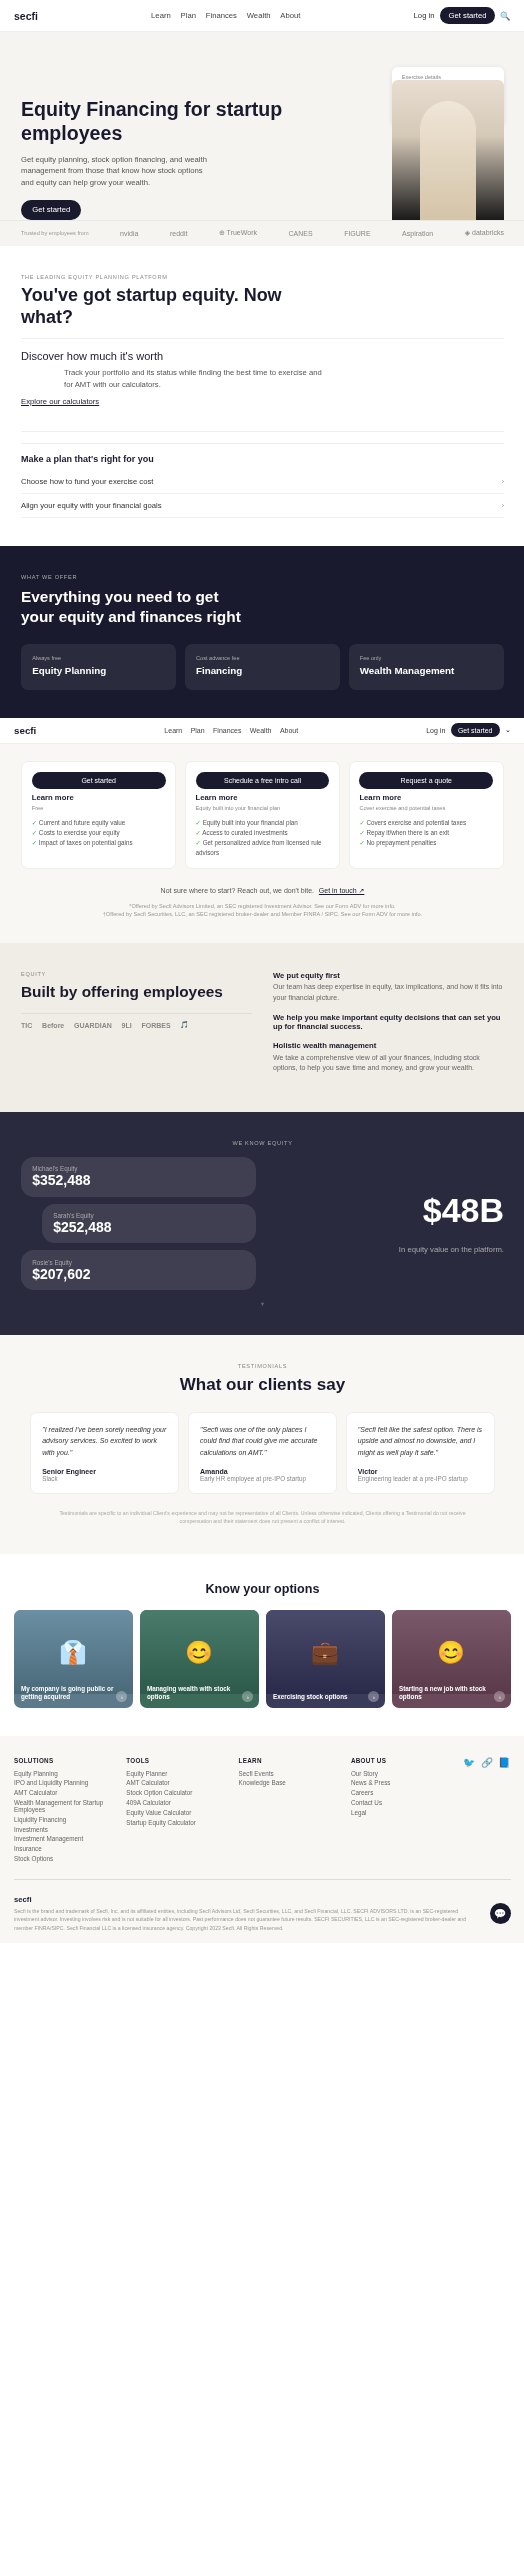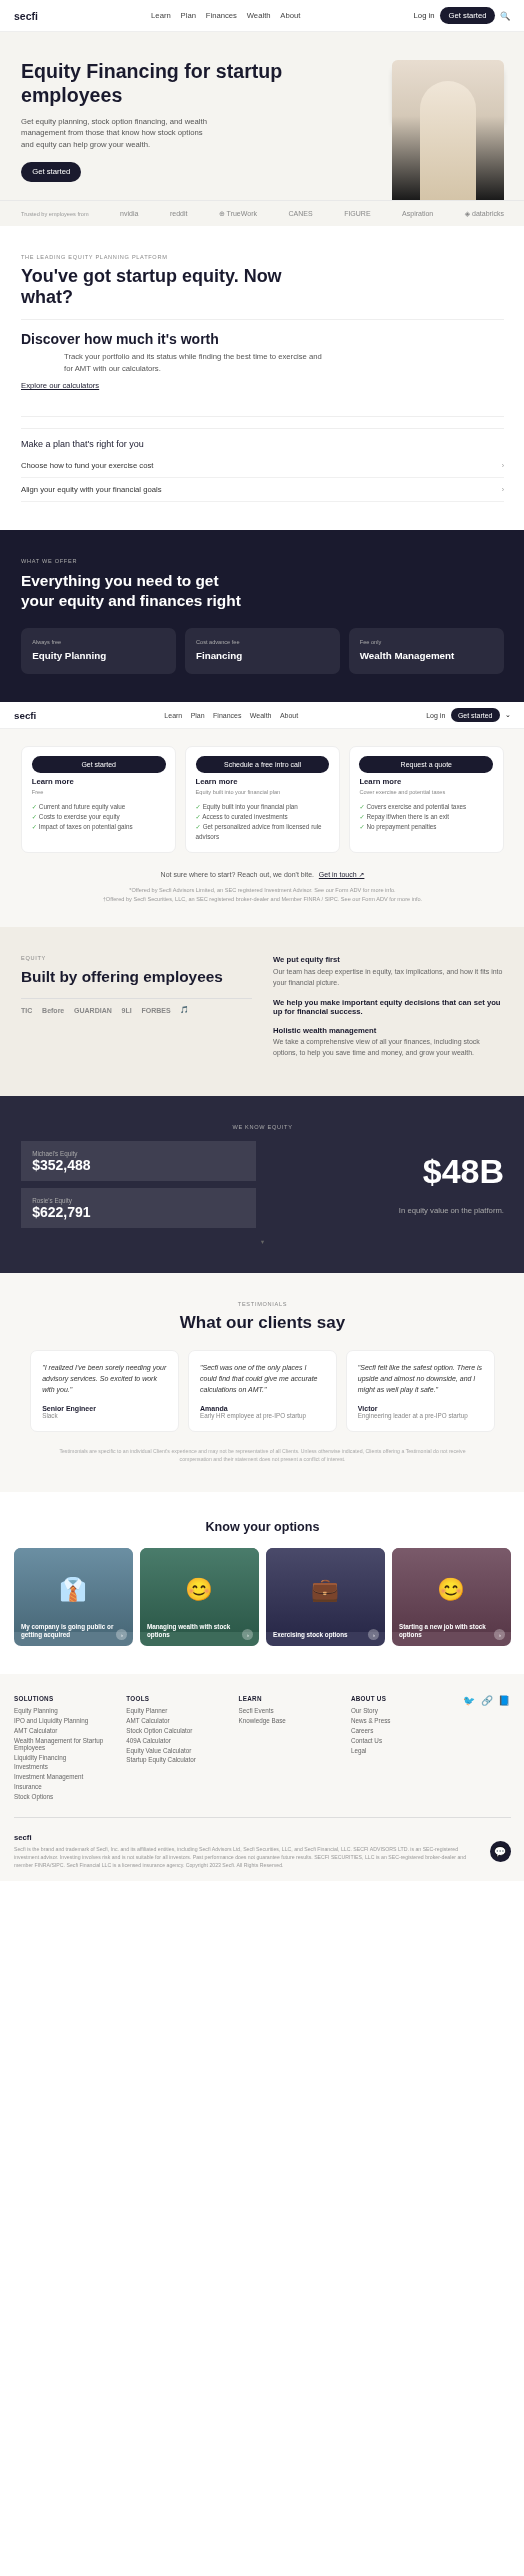--- a/index.html
+++ b/index.html
@@ -5,21 +5,21 @@
     * { margin: 0; padding: 0; box-sizing: border-box; }
     body { font-family: -apple-system, BlinkMacSystemFont, 'Segoe UI', sans-serif; background: #fff; width: 525px; overflow-x: hidden; }
 
     
     nav { display: flex; align-items: center; justify-content: space-between; padding: 7px 14px; border-bottom: 0.7px solid #eee; position: sticky; top: 0; background: #fff; z-index: 100; }
     .btn-login { font-size: 7.7px; color: #333; background: none; border: none; cursor: pointer; }
     .btn-started { font-size: 7.7px; color: #fff; background: #1a1a2e; border: none; border-radius: 14px; padding: 4.2px 8.4px; cursor: pointer; }
 
     
     .hero { background: #f5f4f0; padding: 28px 21px 0 21px; display: flex; min-height: 168px; position: relative; overflow: hidden; }
-    .hero-left { flex: 1; padding-right: 14px; }
+    .hero-left { flex: 1; padding-right: 14px; margin-top: 38px; }
     .hero-title { font-size: 19.6px; font-weight: 700; color: #1a1a2e; line-height: 1.2; margin-bottom: 8.4px; }
     .hero-subtitle { font-size: 7.7px; color: #555; line-height: 1.5; margin-bottom: 11.2px; max-width: 196px; }
     .btn-hero { background: #1a1a2e; color: #fff; border: none; border-radius: 14px; padding: 5.6px 11.2px; font-size: 7.7px; cursor: pointer; }
     .hero-right { position: relative; width: 154px; }
     .hero-card { background: #fff; border-radius: 5.6px; padding: 7px 9.8px; font-size: 6.3px; color: #333; position: absolute; top: 7px; right: 0; width: 112px; box-shadow: 0 1.4px 5.6px rgba(0,0,0,0.1); }
     .hero-card .card-title { font-size: 5.6px; color: #888; margin-bottom: 2.8px; }
     .hero-card .card-amount { font-size: 11.2px; font-weight: 700; color: #1a1a2e; }
     .hero-card .card-bar { height: 2.8px; background: #e0e0e0; border-radius: 1.4px; margin: 4.2px 0; }
     .hero-card .card-bar-fill { height: 2.8px; background: #4CAF50; border-radius: 1.4px; width: 60%; }
     .hero-card .card-sub { font-size: 5.6px; color: #888; }
@@ -77,21 +77,21 @@
     .press-bar { display: flex; align-items: center; gap: 9.8px; flex-wrap: wrap; padding-top: 7px; border-top: 0.7px solid #ddd; }
     .press-item { font-size: 7px; color: #888; font-weight: 600; }
 
     
     .section-equity { background: #2a2a3e; padding: 28px 21px; }
     .equity-tag { font-size: 5.6px; color: #aaa; text-transform: uppercase; letter-spacing: 0.7px; margin-bottom: 11.2px; text-align: center; }
     .equity-inner { display: flex; gap: 14px; align-items: center; }
     .equity-left { flex: 1; }
     .equity-right { flex: 1; text-align: right; }
     .equity-cards { display: flex; flex-direction: column; gap: 7px; }
-    .equity-card { background: rgba(255,255,255,0.1); border-radius: 0; padding: 8.4px 11.2px; }
+    .equity-card { background: rgba(255,255,255,0.1); border-radius: 13px; padding: 8.4px 11.2px; }
     .equity-card-name { font-size: 6.3px; color: #aaa; }
     .equity-card-amount { font-size: 14px; font-weight: 700; color: #fff; }
     .equity-big { font-size: 34px; font-weight: 800; color: #fff; line-height: 1; }
     .equity-big-sub { font-size: 7.7px; color: #aaa; margin-top: 18px; }
     .equity-dot { text-align: center; margin-top: 11.2px; font-size: 5.6px; color: #666; }
 
     
     .section-testimonials { background: #f8f7f4; padding: 28px 30px; }
     .test-tag { font-size: 5.6px; color: #888; text-transform: uppercase; letter-spacing: 0.7px; margin-bottom: 5.6px; text-align: center; }
     .test-title { font-size: 17px; font-weight: 700; color: #1a1a2e; text-align: center; margin-bottom: 17px; }
@@ -175,27 +175,27 @@
     <span class="logo-item">Aspiration</span>
     <span class="logo-item">◈ databricks</span>
   </div>
 </div>
 
 <section class="section-startup">
   <div class="section-tag">THE LEADING EQUITY PLANNING PLATFORM</div>
   <h2 class="section-title-large">You've got startup equity. Now what?</h2>
 
   <div style="padding: 11.2px 0; border-top: 0.7px solid #eee; border-bottom: 0.7px solid #eee; margin-bottom: 11.2px;">
-    <div style="font-size:14px;font-weight:700;color:#1a1a2e;margin-bottom:4.2px;display:flex;justify-content:space-between;align-items:center;">Discover how much it's worth</div>
+    <div style="font-size:11px;font-weight:400;color:#1a1a2e;margin-bottom:4.2px;display:flex;justify-content:space-between;align-items:center;">Discover how much it's worth</div>
     <p class="section-desc" style="margin-bottom:5.6px;margin-left:43px;">Track your portfolio and its status while finding the best time to exercise and for AMT with our calculators.</p>
     <a class="link-explore">Explore our calculators</a>
   </div>
 
   <div class="plan-options">
-    <div style="font-size:9px;font-weight:400;color:#1a1a2e;margin-bottom:5.6px;display:flex;justify-content:space-between;align-items:center;">Make a plan that's right for you</div>
+    <div style="font-size:9px;font-weight:700;color:#1a1a2e;margin-bottom:5.6px;display:flex;justify-content:space-between;align-items:center;">Make a plan that's right for you</div>
     <div class="plan-option">
       <span>Choose how to fund your exercise cost</span>
       <span class="chevron">›</span>
     </div>
     <div class="plan-option">
       <span>Align your equity with your financial goals</span>
       <span class="chevron">›</span>
     </div>
   </div>
 </section>
@@ -308,23 +308,27 @@
 
 <section class="section-equity">
   <div class="equity-tag">WE KNOW EQUITY</div>
   <div class="equity-inner">
     <div class="equity-left">
       <div class="equity-cards">
         <div class="equity-card">
           <div class="equity-card-name">Michael's Equity</div>
           <div class="equity-card-amount">$352,488</div>
         </div>
+        <div class="equity-card" style="margin-left:21px;">
+          <div class="equity-card-name">Sarah's Equity</div>
+          <div class="equity-card-amount">$252,488</div>
+        </div>
         <div class="equity-card">
           <div class="equity-card-name">Rosie's Equity</div>
-          <div class="equity-card-amount">$622,791</div>
+          <div class="equity-card-amount">$207,602</div>
         </div>
       </div>
     </div>
     <div class="equity-right">
       <div class="equity-big">$48B</div>
       <div class="equity-big-sub">In equity value on the platform.</div>
     </div>
   </div>
   <div class="equity-dot">▼</div>
 </section>

